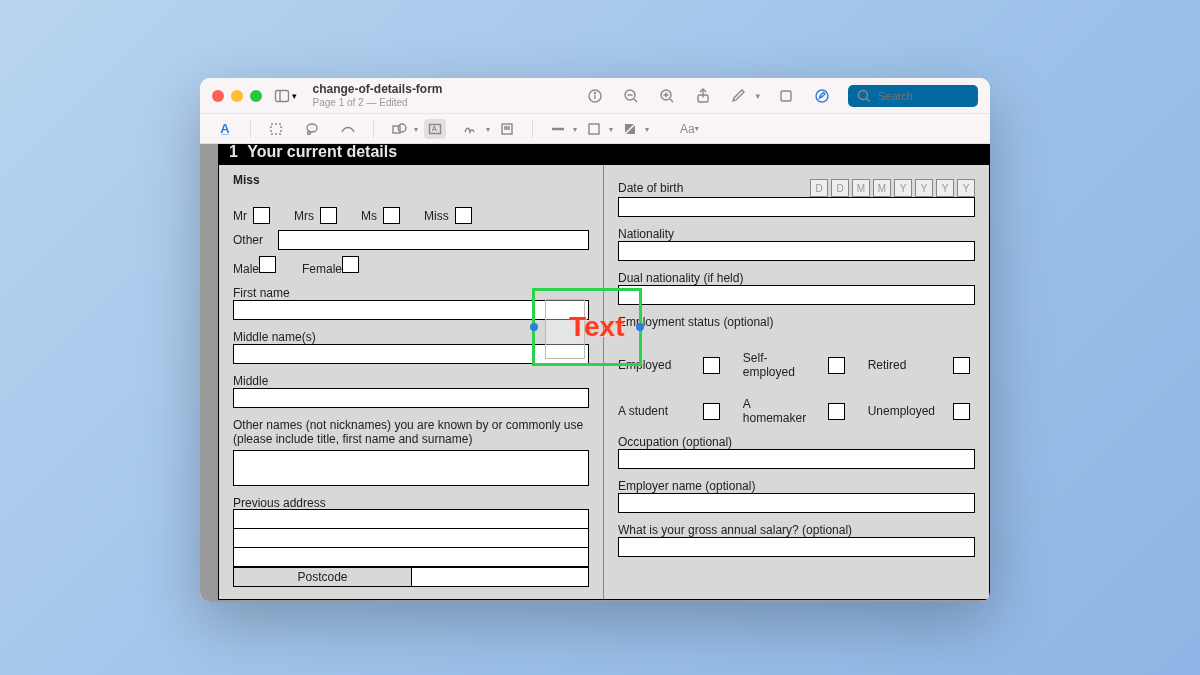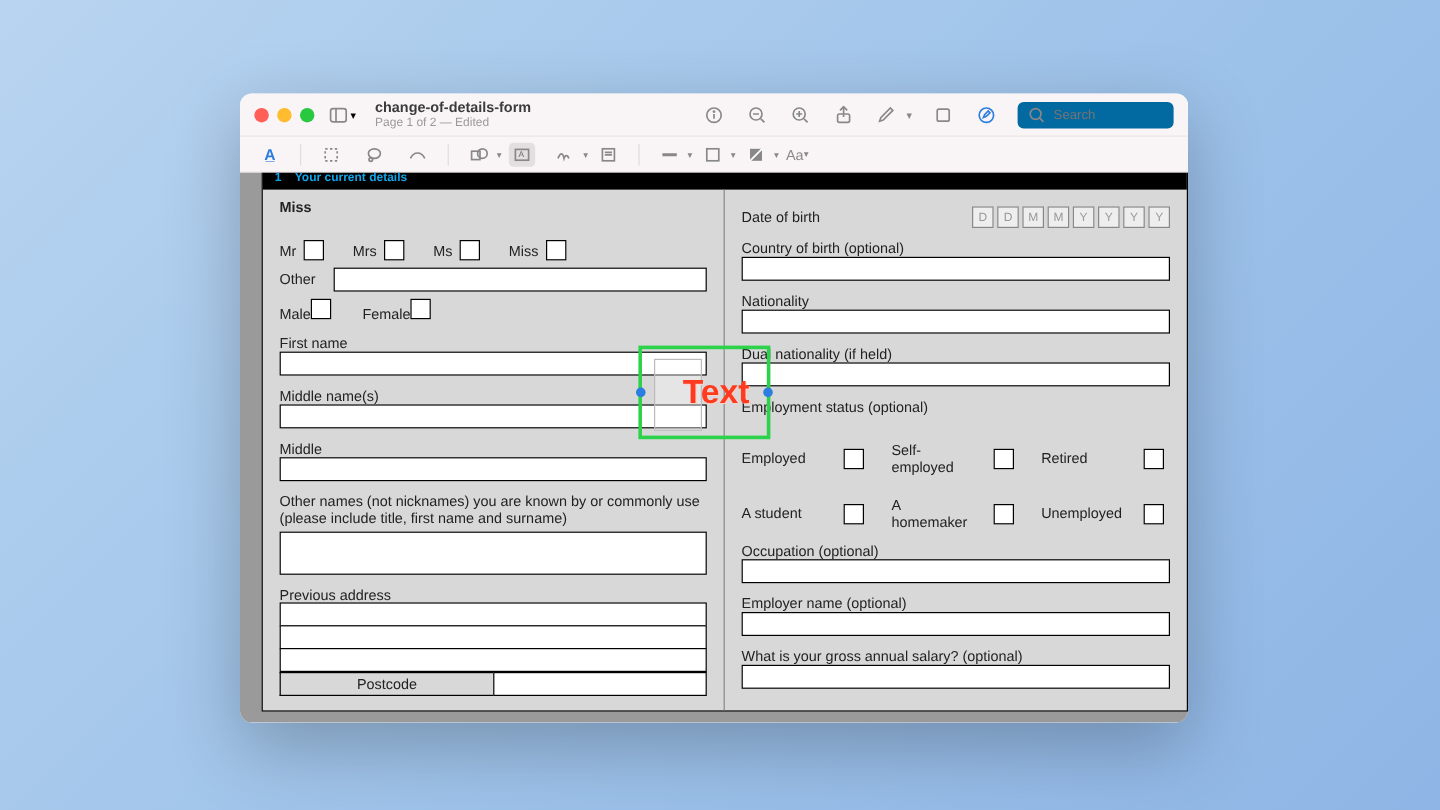--- a/index.html
+++ b/index.html
@@ -51,21 +51,21 @@
   .sep { width:1px; height:18px; background:#e0dbdc; }
   .tool .mini-chev { font-size:8px; position:absolute; right:-8px; top:6px; }
 
   
   .doc-area { flex:1; background:#9a9a9a; overflow:hidden; position:relative; }
   .page {
     position:absolute; left:18px; right:0; top:-6px;
     background:#d8d8d8; border:1px solid #000;
     padding: 0; font-size: 12px; color:#222;
   }
-  .sect-header { background:#000; color:#0ea5e9; font-weight:700; font-size:10px; padding:4px 10px; }
+  .sect-header { background:#000; color:#e5e5e5; font-weight:700; font-size:16px; padding:4px 10px; }
   .sect-header .num { display:inline-block; width:14px; }
   .form-body { display:flex; }
   .col { padding: 8px 14px 12px 14px; }
   .col.left { width: 50%; border-right: 1px solid #888; }
   .col.right { width: 50%; }
   .bold { font-weight:700; }
   .row { display:flex; align-items:center; gap:8px; margin-top:6px; }
   .lbl { font-size:12px; }
   .cb { width:17px; height:17px; border:1px solid #000; background:#fff; display:inline-block; }
   .field { height:20px; border:1px solid #000; background:#fff; width:100%; }
@@ -236,21 +236,21 @@
         </svg>
         <span class="mini-chev">▾</span>
       </div>
     <div class="tool">
         <svg viewBox="0 0 16 16">
           <rect x="3" y="3" width="10" height="10" fill="#888" stroke="none"></rect>
           <line x1="3" y1="13" x2="13" y2="3" stroke="#fff"></line>
         </svg>
         <span class="mini-chev">▾</span>
       </div>
-    <div class="tool" style="width:auto;gap:0;">
+    <div class="tool" style="width:auto;gap:0;margin-left:25px;">
         <span>Aa</span>
         <span style="font-size:8px">▾</span>
       </div>
   </div>
 
   <div class="doc-area">
     <div class="page">
       <div class="sect-header">
         <span class="num">1</span>
         <span>Your current details</span>
@@ -313,21 +313,20 @@
               <div class="db">D</div>
               <div class="db">D</div>
               <div class="db">M</div>
               <div class="db">M</div>
               <div class="db">Y</div>
               <div class="db">Y</div>
               <div class="db">Y</div>
               <div class="db">Y</div>
             </div>
           </div>
-          <div class="lbl mt">Country of birth (optional)</div>
           <div class="field"></div>
           <div class="lbl mt">Nationality</div>
           <div class="field"></div>
           <div class="lbl mt">Dual nationality (if held)</div>
           <div class="field"></div>
           <div class="lbl mt">Employment status (optional)</div>
           <div class="emp-grid">
             <span class="lbl">Employed</span>
               <span class="cb"></span>
             <span class="lbl">Self-employed</span>

